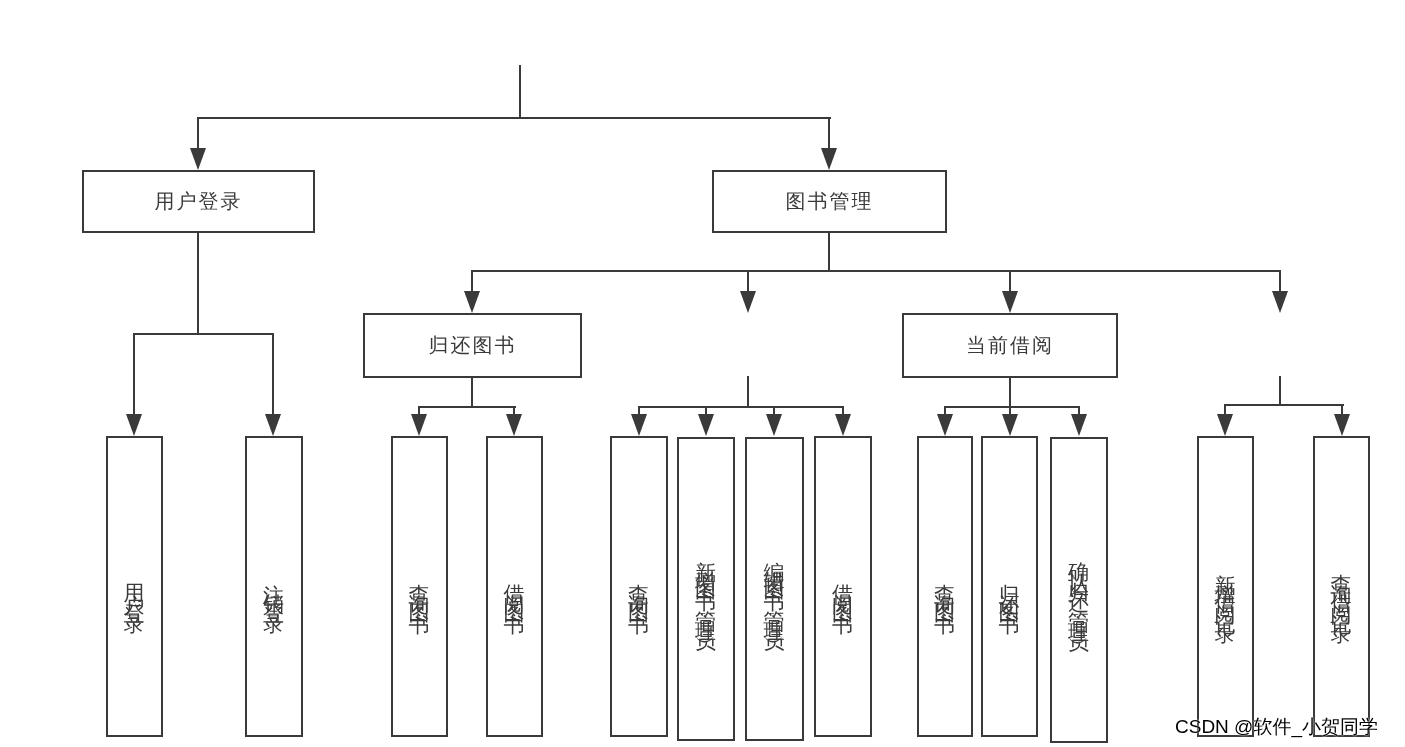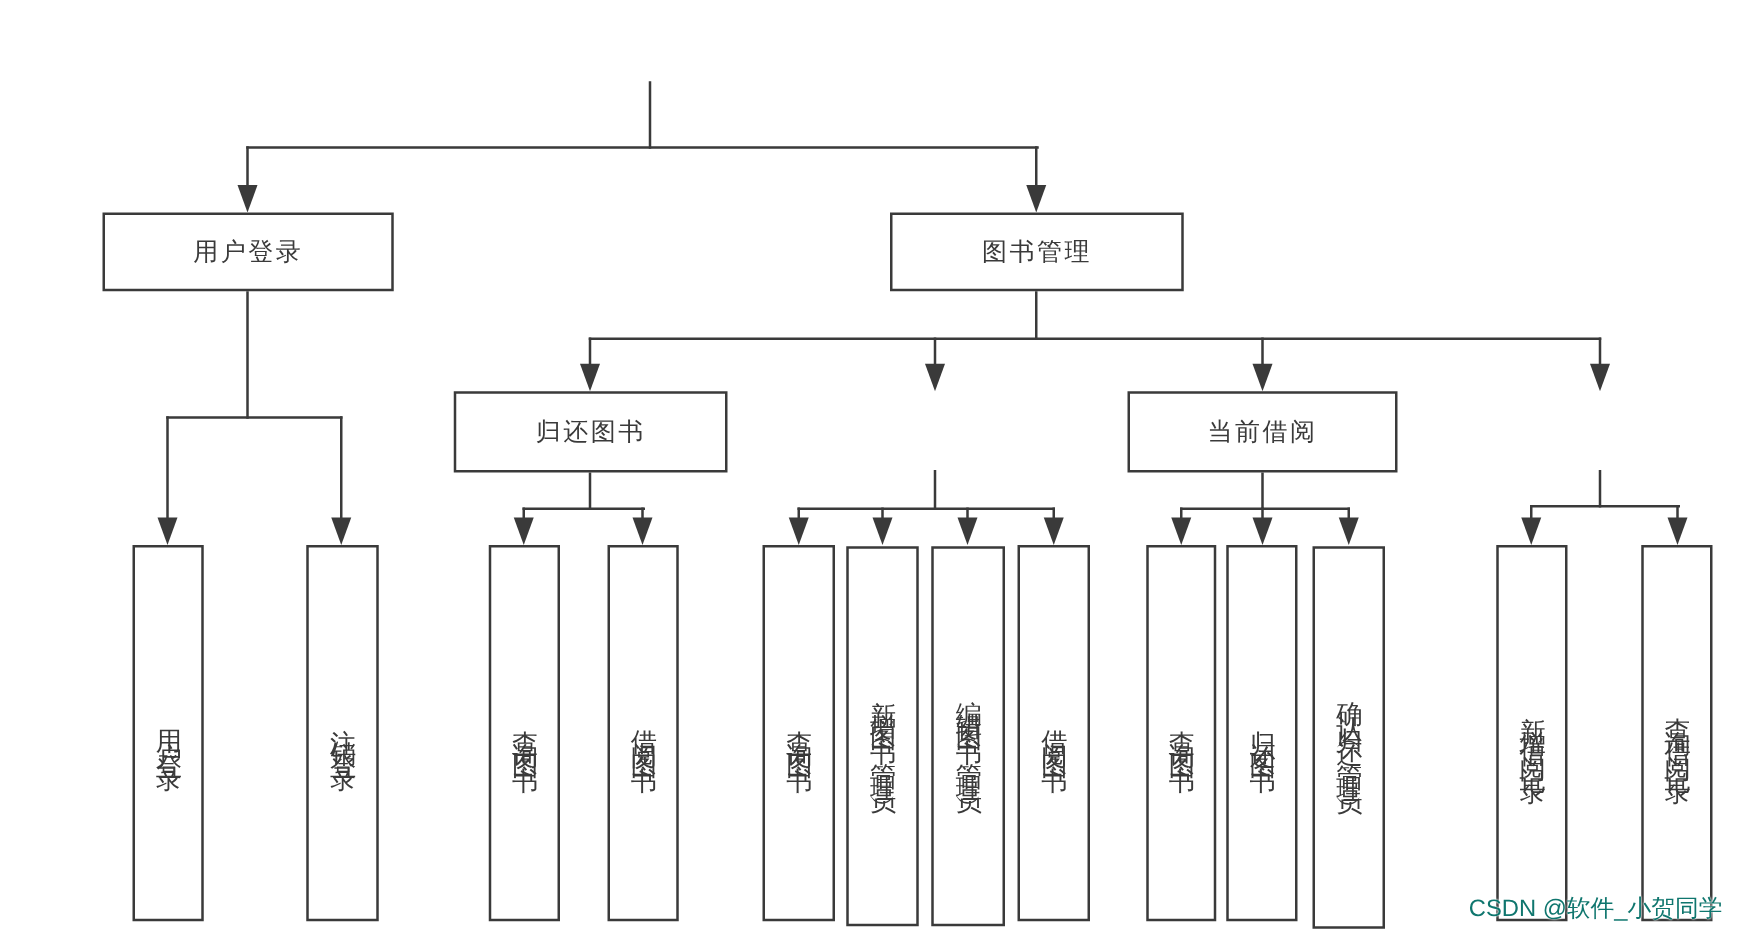--- a/index.html
+++ b/index.html
@@ -57,21 +57,21 @@
     border-left: 8px solid transparent;
     border-right: 8px solid transparent;
     border-top: 22px solid #3a3a3a;
     z-index: 1;
   }
   .watermark {
     position: absolute;
     left: 1175px;
     top: 714px;
     font-size: 19px;
-    color: #0f766e;
+    color: #000000;
     text-shadow: 0 0 2px #ffffff, 0 0 1px #ffffff;
     white-space: nowrap;
     z-index: 3;
   }
 </style>
 </head>
 <body>
 
 <div class="canvas">
 

